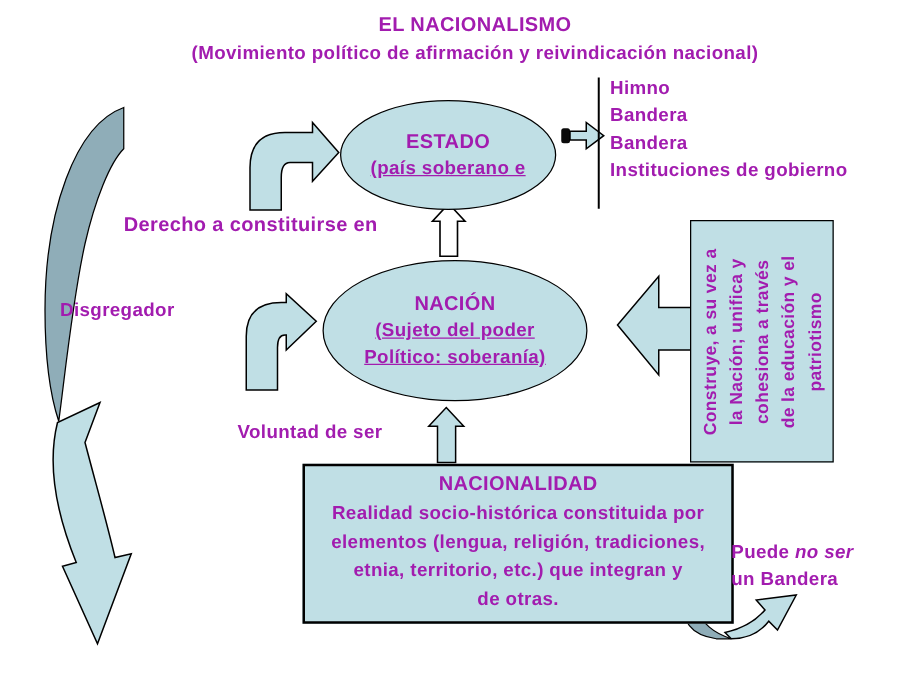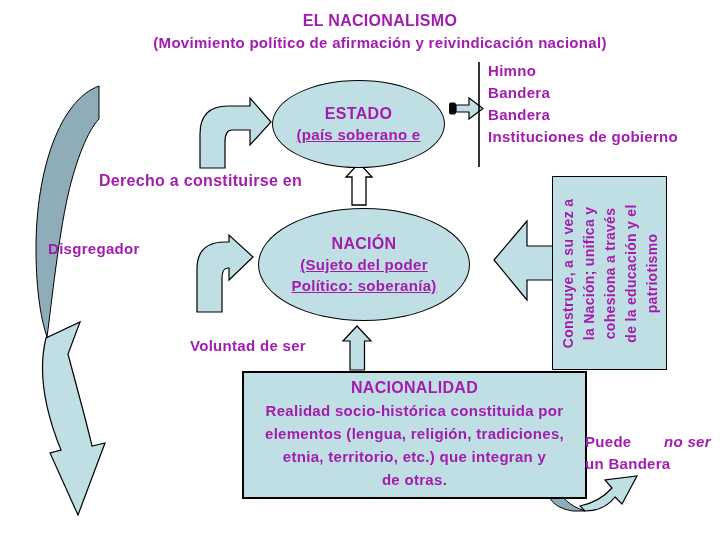--- a/index.html
+++ b/index.html
@@ -56,21 +56,21 @@
     box-sizing:border-box;
   }
   #construye-text {
     left:512.5px; top:215.5px; width:194px; height:115px;
     transform:rotate(-90deg);
     display:flex; flex-direction:column; justify-content:center;
     text-align:center; font-size:14px; line-height:21px;
   }
 
   #puede-label { left:585px; top:431px; font-size:15px; line-height:22px; white-space:nowrap; }
-  .em-bold-italic { font-style:italic;margin-left:28px; }
+  .em-bold-italic { font-style:italic; }
 </style>
 </head>
 <body>
 
 <div id="canvas">
 
   <svg class="layer" viewBox="0 0 720 540" aria-hidden="true">
 
     <path class="fill-dark" d="M 99 86 C 60 100 36 170 36 248 C 36 295 42 322 47 337 C 52 300 58 240 68 195 C 76 160 88 130 99 119 Z"></path>
     <path class="fill-light" d="M 80 322 L 68 354 C 78 392 86 420 92 446 L 105 443 L 78 515 L 50 453 L 61 450 C 44 408 38 370 46 338 Z"></path>

